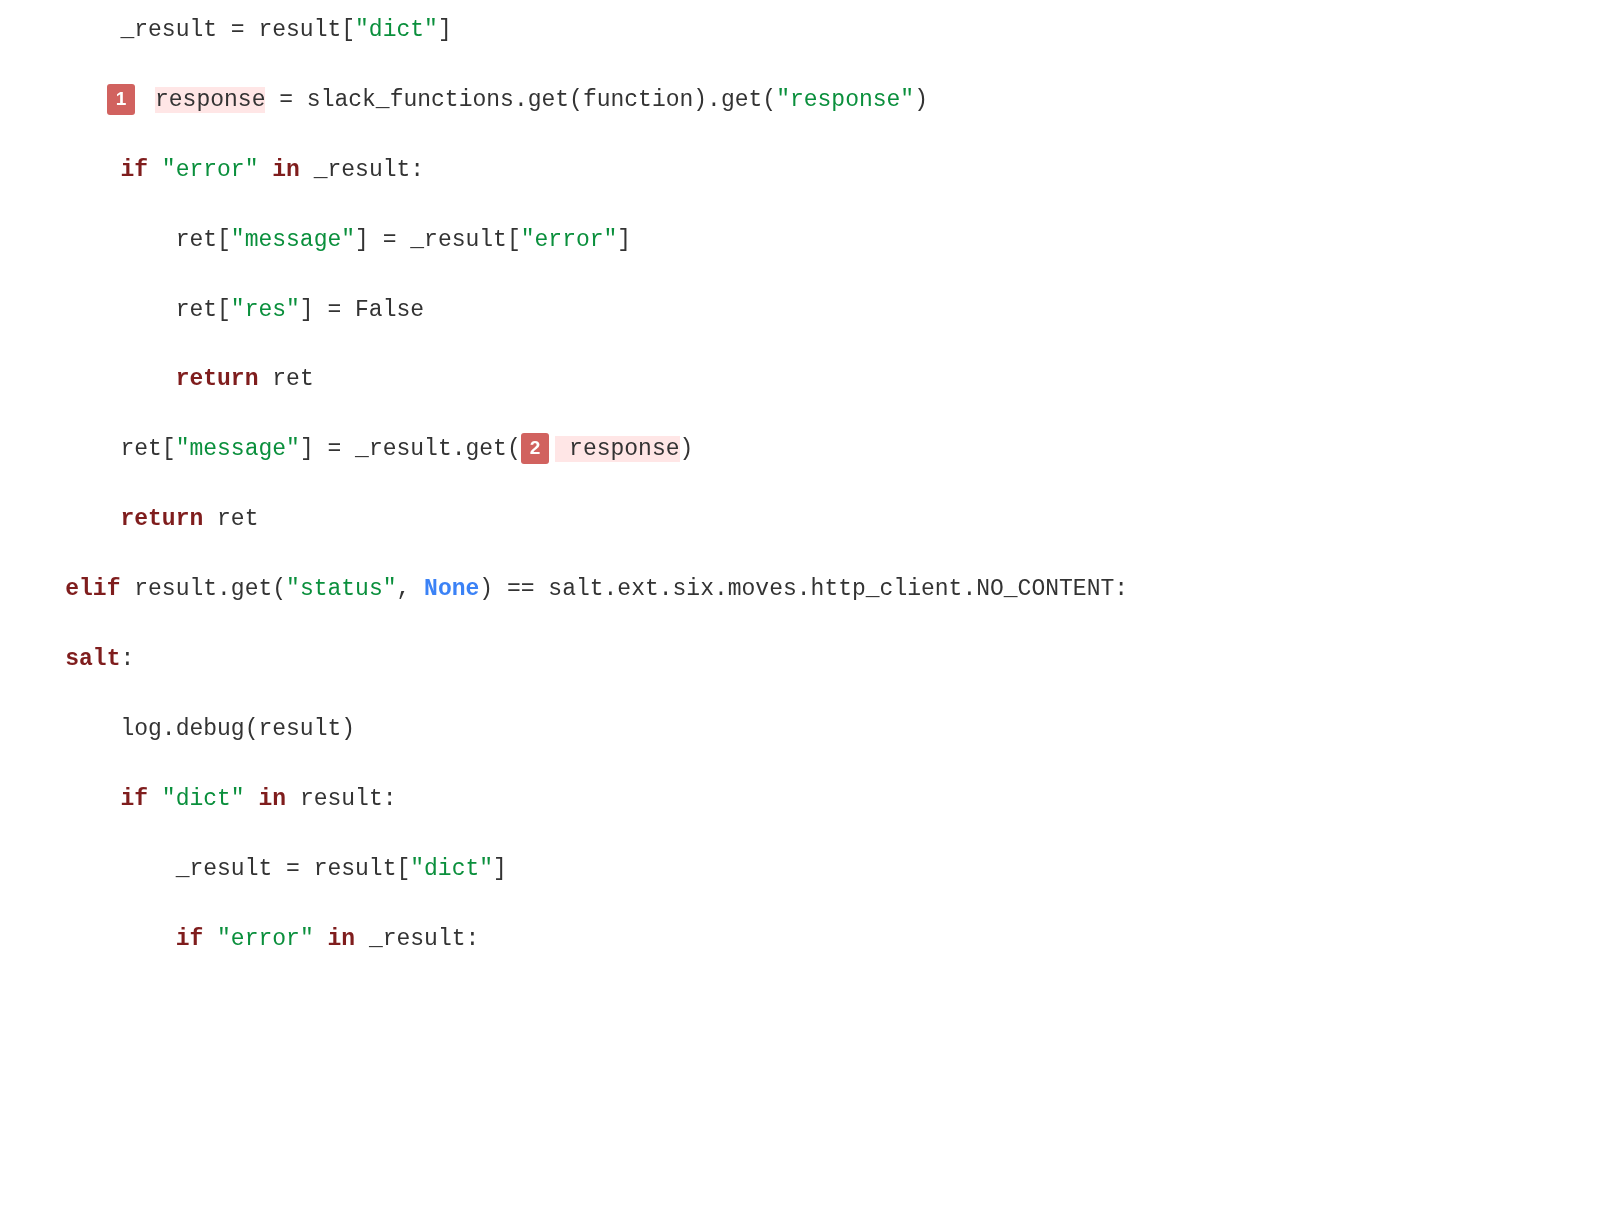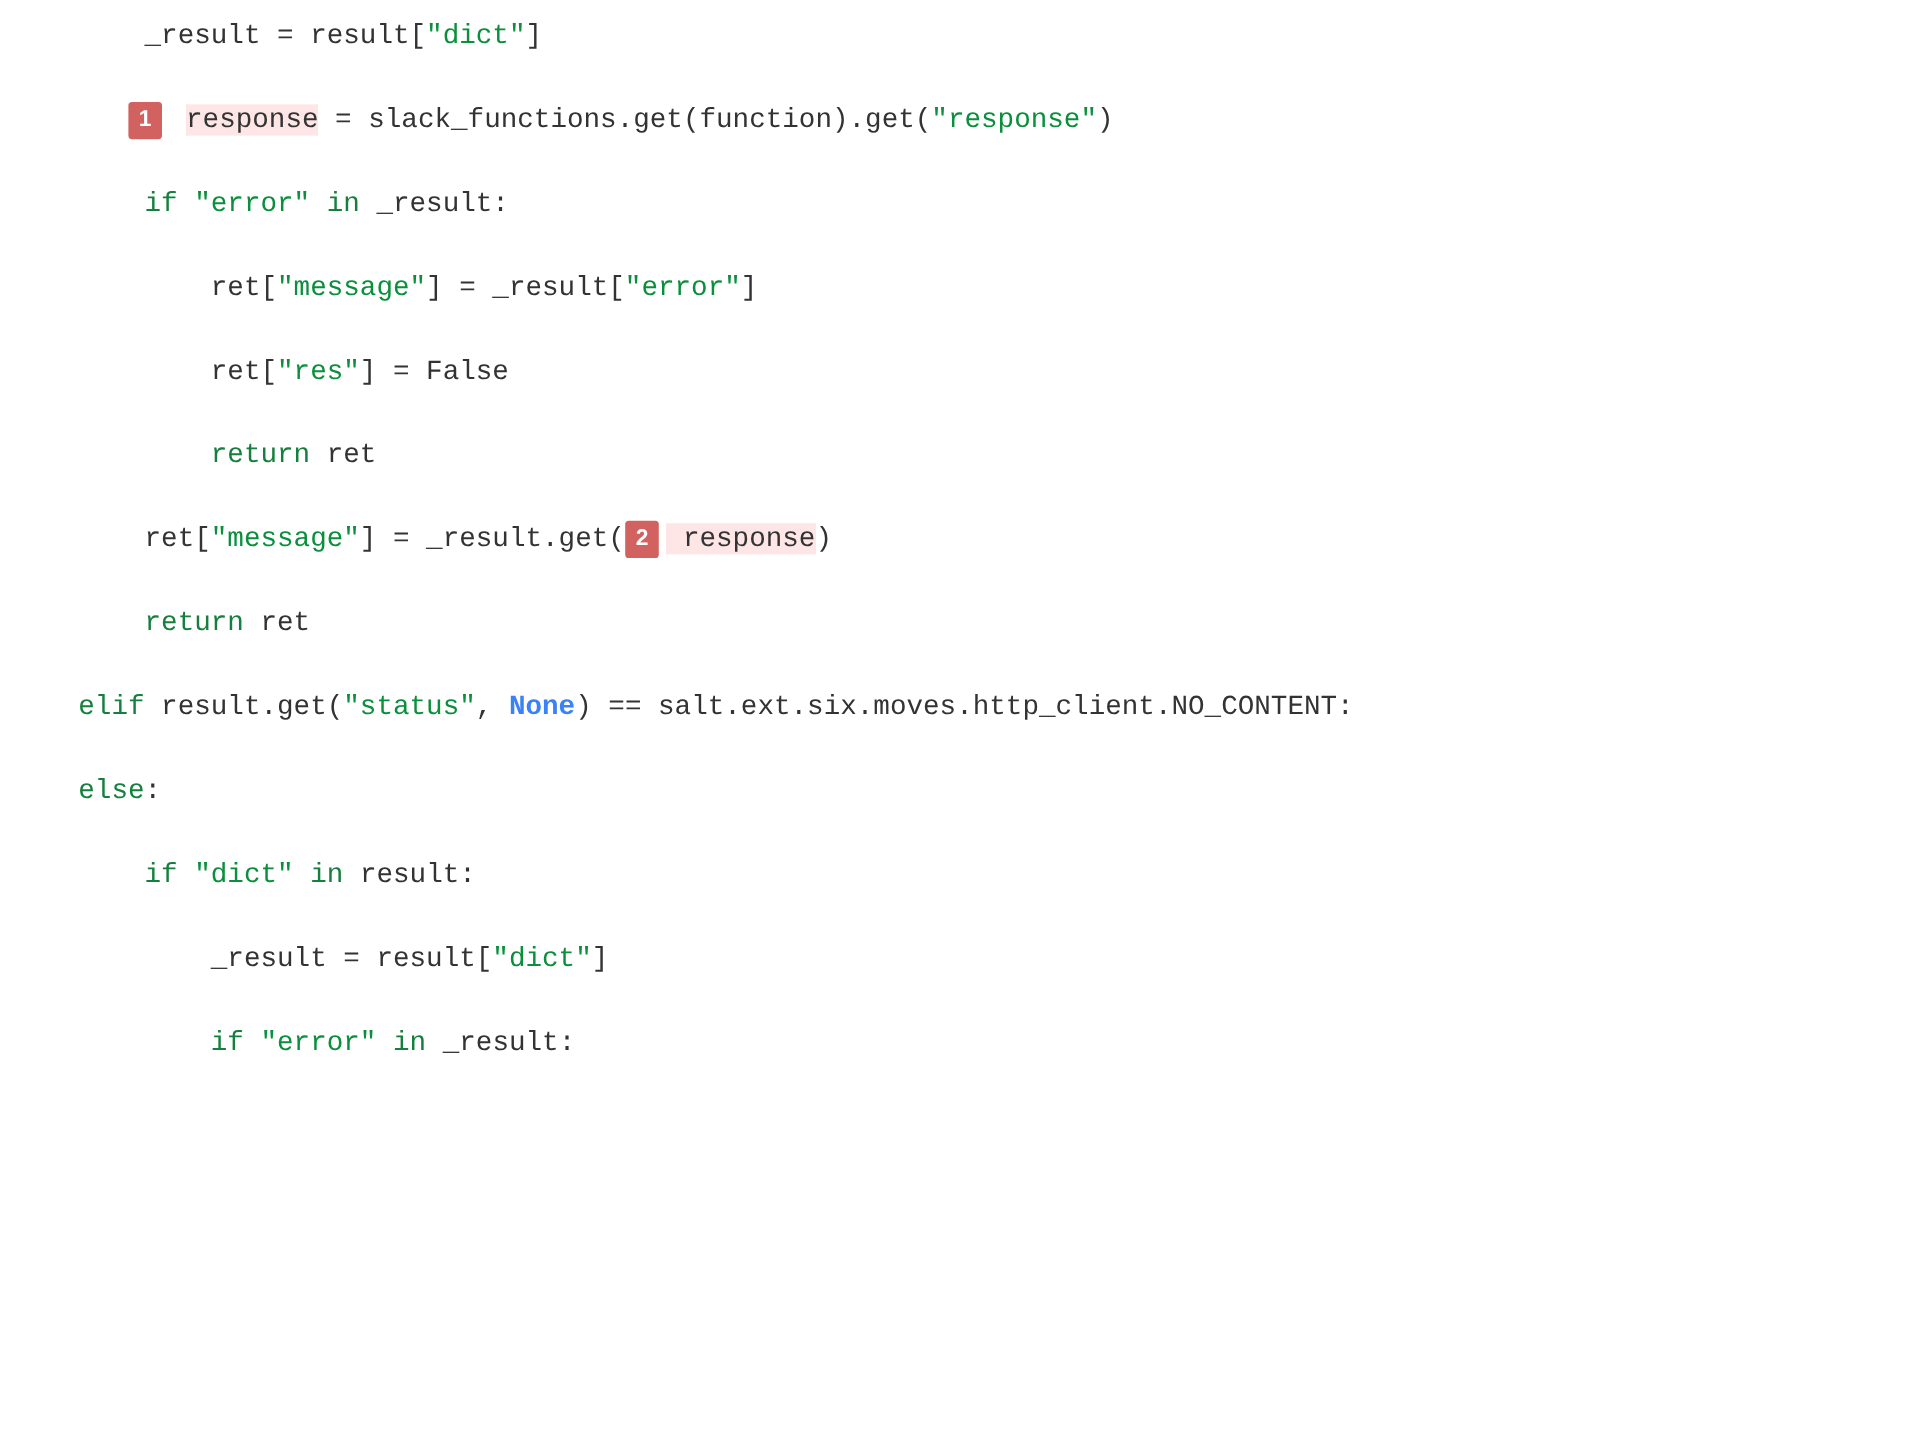--- a/index.html
+++ b/index.html
@@ -12,21 +12,21 @@
   .code-area {
     padding: 0 10px 40px 10px;
     font-family: "SF Mono", Consolas, "Liberation Mono", Menlo, Courier, monospace;
     font-size: 23px;
     line-height: 1.52;
     color: #333;
     white-space: pre;
     overflow: hidden;
   }
   .code-line { display: block; }
-  .k { color: #15803d; font-weight: normal; }   
+  .k { color: #7f1d1d; font-weight: bold; }   
   .s { color: #0a8f3c; }                       
   .nb { color: #3b82f6; font-weight: bold; }  
   .hl { background: #ffe6e6; }
   .hl2 { background: #ffe6e6; }
   .marker {
     display: inline-block;
     background: #d1625f;
     color: #fff;
     font-family: -apple-system, sans-serif;
     font-size: 19px;
@@ -43,21 +43,22 @@
 <div class="code-area">
 <span class="code-line" style="margin-top:-22px;"><span>        _result = result[</span><span class="s">"dict"</span><span>]</span></span>
 <span class="code-line">       <span class="marker">1</span> <span class="hl">response</span><span> = slack_functions.get(function).get(</span><span class="s">"response"</span><span>)</span></span>
 <span class="code-line"><span>        </span><span class="k">if</span><span> </span><span class="s">"error"</span><span> </span><span class="k">in</span><span> _result:</span></span>
 <span class="code-line"><span>            ret[</span><span class="s">"message"</span><span>] = _result[</span><span class="s">"error"</span><span>]</span></span>
 <span class="code-line"><span>            ret[</span><span class="s">"res"</span><span>] = False</span></span>
 <span class="code-line"><span>            </span><span class="k">return</span><span> ret</span></span>
 <span class="code-line"><span>        ret[</span><span class="s">"message"</span><span>] = _result.get(</span><span class="marker">2</span><span class="hl2"> response</span><span>)</span></span>
 <span class="code-line"><span>        </span><span class="k">return</span><span> ret</span></span>
 <span class="code-line"><span>    </span><span class="k">elif</span><span> result.get(</span><span class="s">"status"</span><span>, </span><span class="nb">None</span><span>) == salt.ext.six.moves.http_client.NO_CONTENT:</span></span>
-<span class="code-line"><span>    </span><span class="k">else</span><span>:</span></span>
+<span class="code-line"><span>    </span><span class="k">salt</span><span>:</span></span>
+<span class="code-line">        log.debug(result)</span>
 <span class="code-line"><span>        </span><span class="k">if</span><span> </span><span class="s">"dict"</span><span> </span><span class="k">in</span><span> result:</span></span>
 <span class="code-line"><span>            _result = result[</span><span class="s">"dict"</span><span>]</span></span>
 <span class="code-line"><span>            </span><span class="k">if</span><span> </span><span class="s">"error"</span><span> </span><span class="k">in</span><span> _result:</span></span>
 
 
 
 
 </div>
 
 </body></html>

